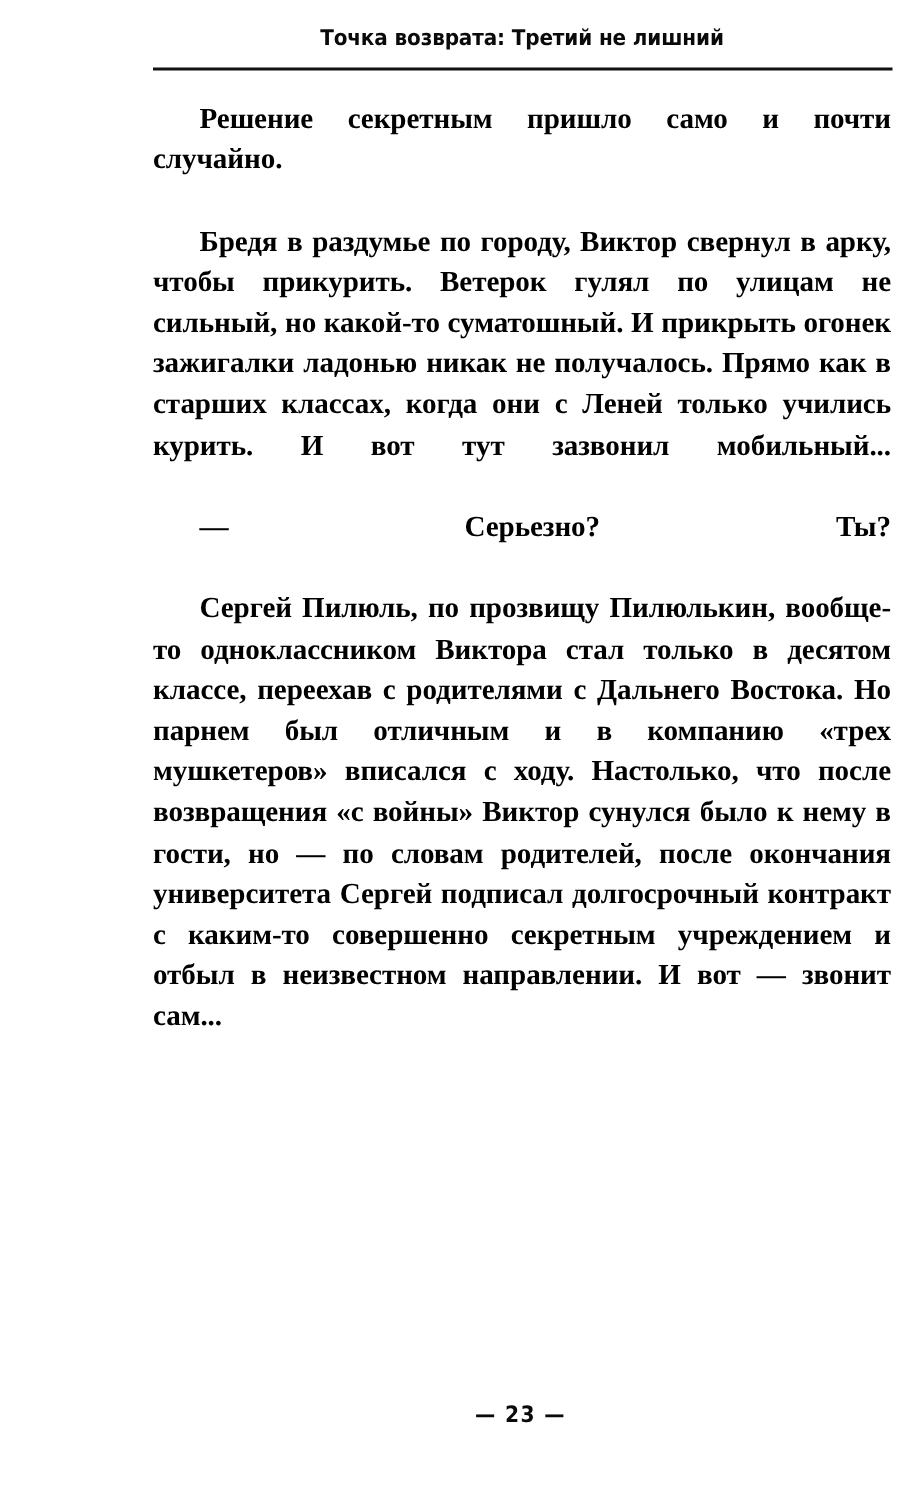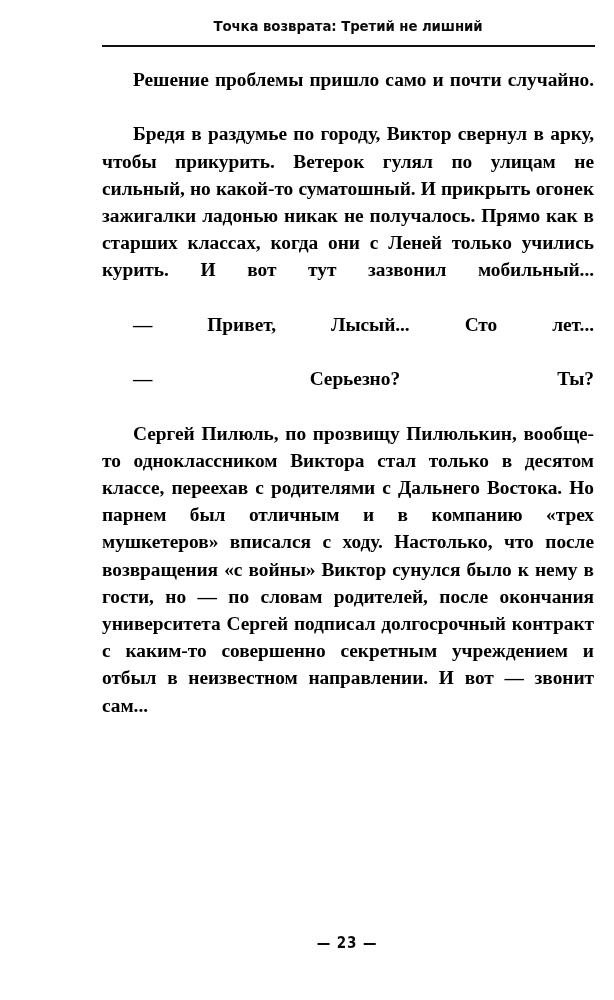--- a/index.html
+++ b/index.html
@@ -101,23 +101,22 @@
 </head>
 <body>
 
 <div class="page">
 
   <div class="running-head">Точка возврата: Третий не лишний</div>
 
   <div class="head-rule"></div>
 
   <div class="textblock">
-    <p>Решение проблемы пришло само и почти случайно.</p>
+    <p>Решение секретным пришло само и почти случайно.</p>
     <p>Бредя в раздумье по городу, Виктор свернул в арку, чтобы прикурить. Ветерок гулял по улицам не сильный, но какой-то суматошный. И прикрыть огонек зажигалки ладонью никак не получалось. Прямо как в старших классах, когда они с Леней только учились курить. И вот тут зазвонил мобильный...</p>
-    <p>— Привет, Лысый... Сто лет...</p>
     <p>— Серьезно? Ты?</p>
     <p>Сергей Пилюль, по прозвищу Пилюлькин, вообще-то одноклассником Виктора стал только в десятом классе, переехав с родителями с Дальнего Востока. Но парнем был отличным и в компанию «трех мушкетеров» вписался с ходу. Настолько, что после возвращения «с войны» Виктор сунулся было к нему в гости, но — по словам родителей, после окончания университета Сергей подписал долгосрочный контракт с каким-то совершенно секретным учреждением и отбыл в неизвестном направлении. И вот — звонит сам...</p>
 
   </div>
 
   <div class="folio">— 23 —</div>
 
 </div>
 
 </body></html>

